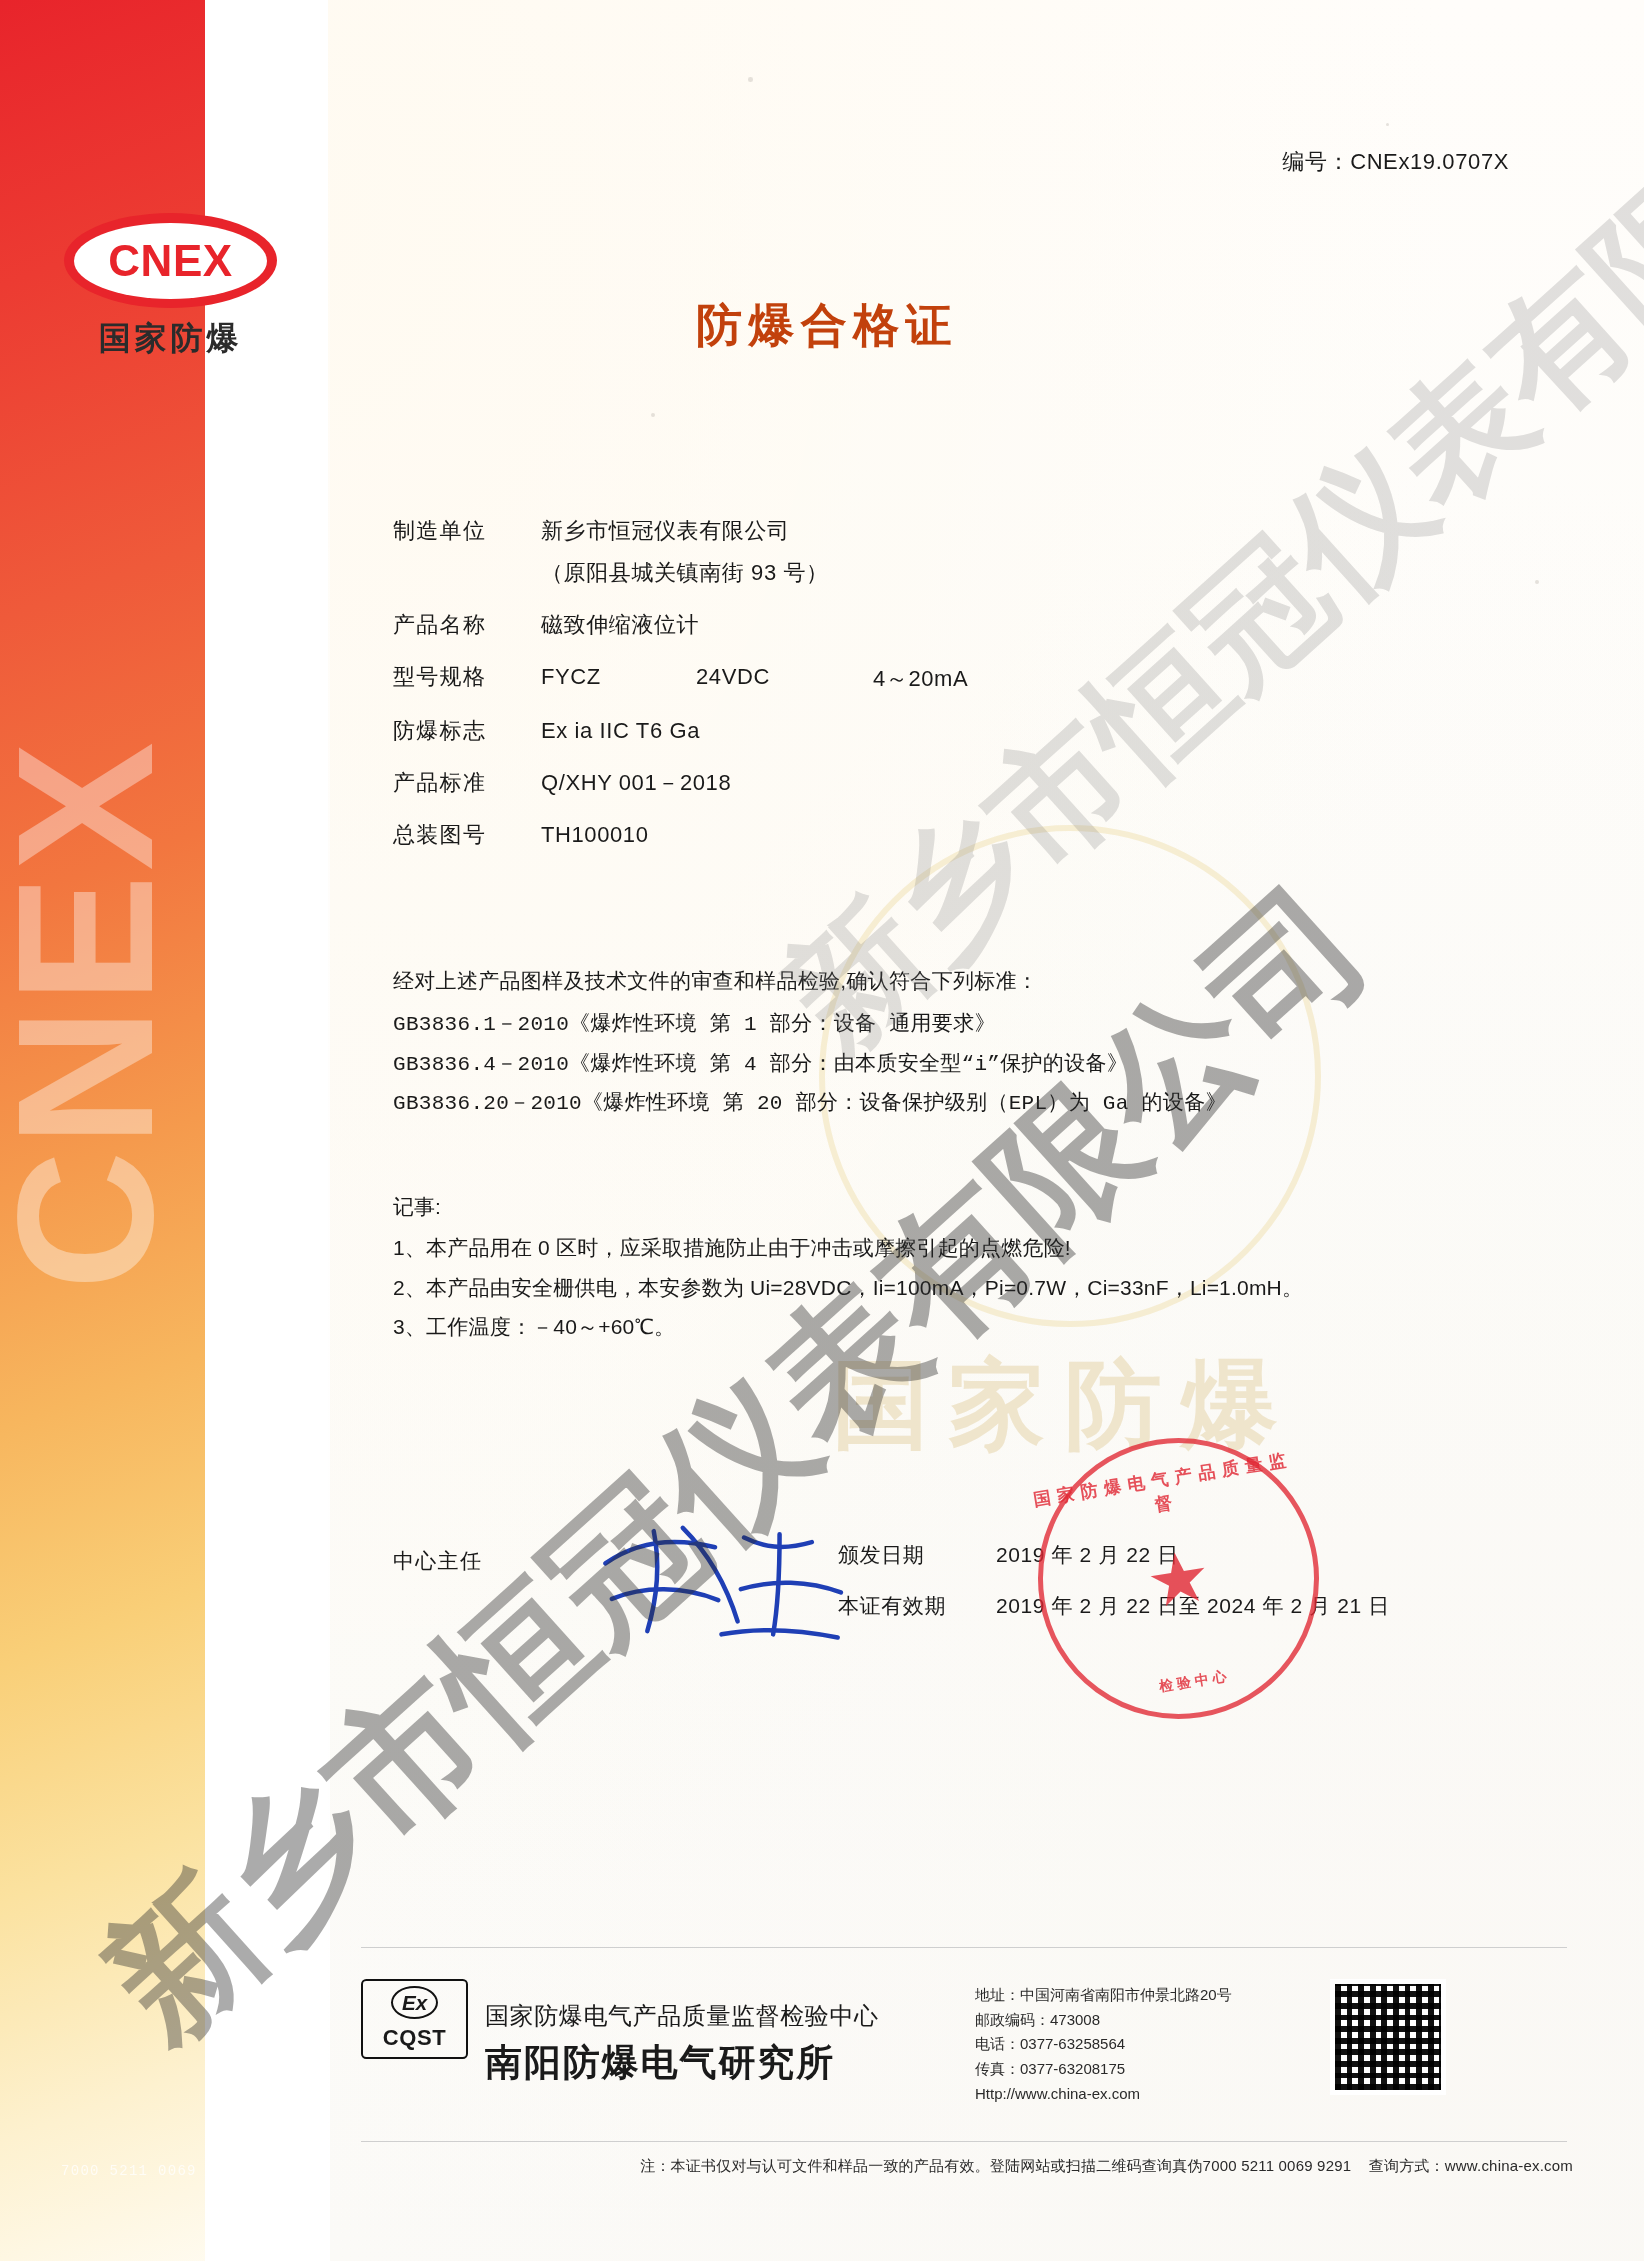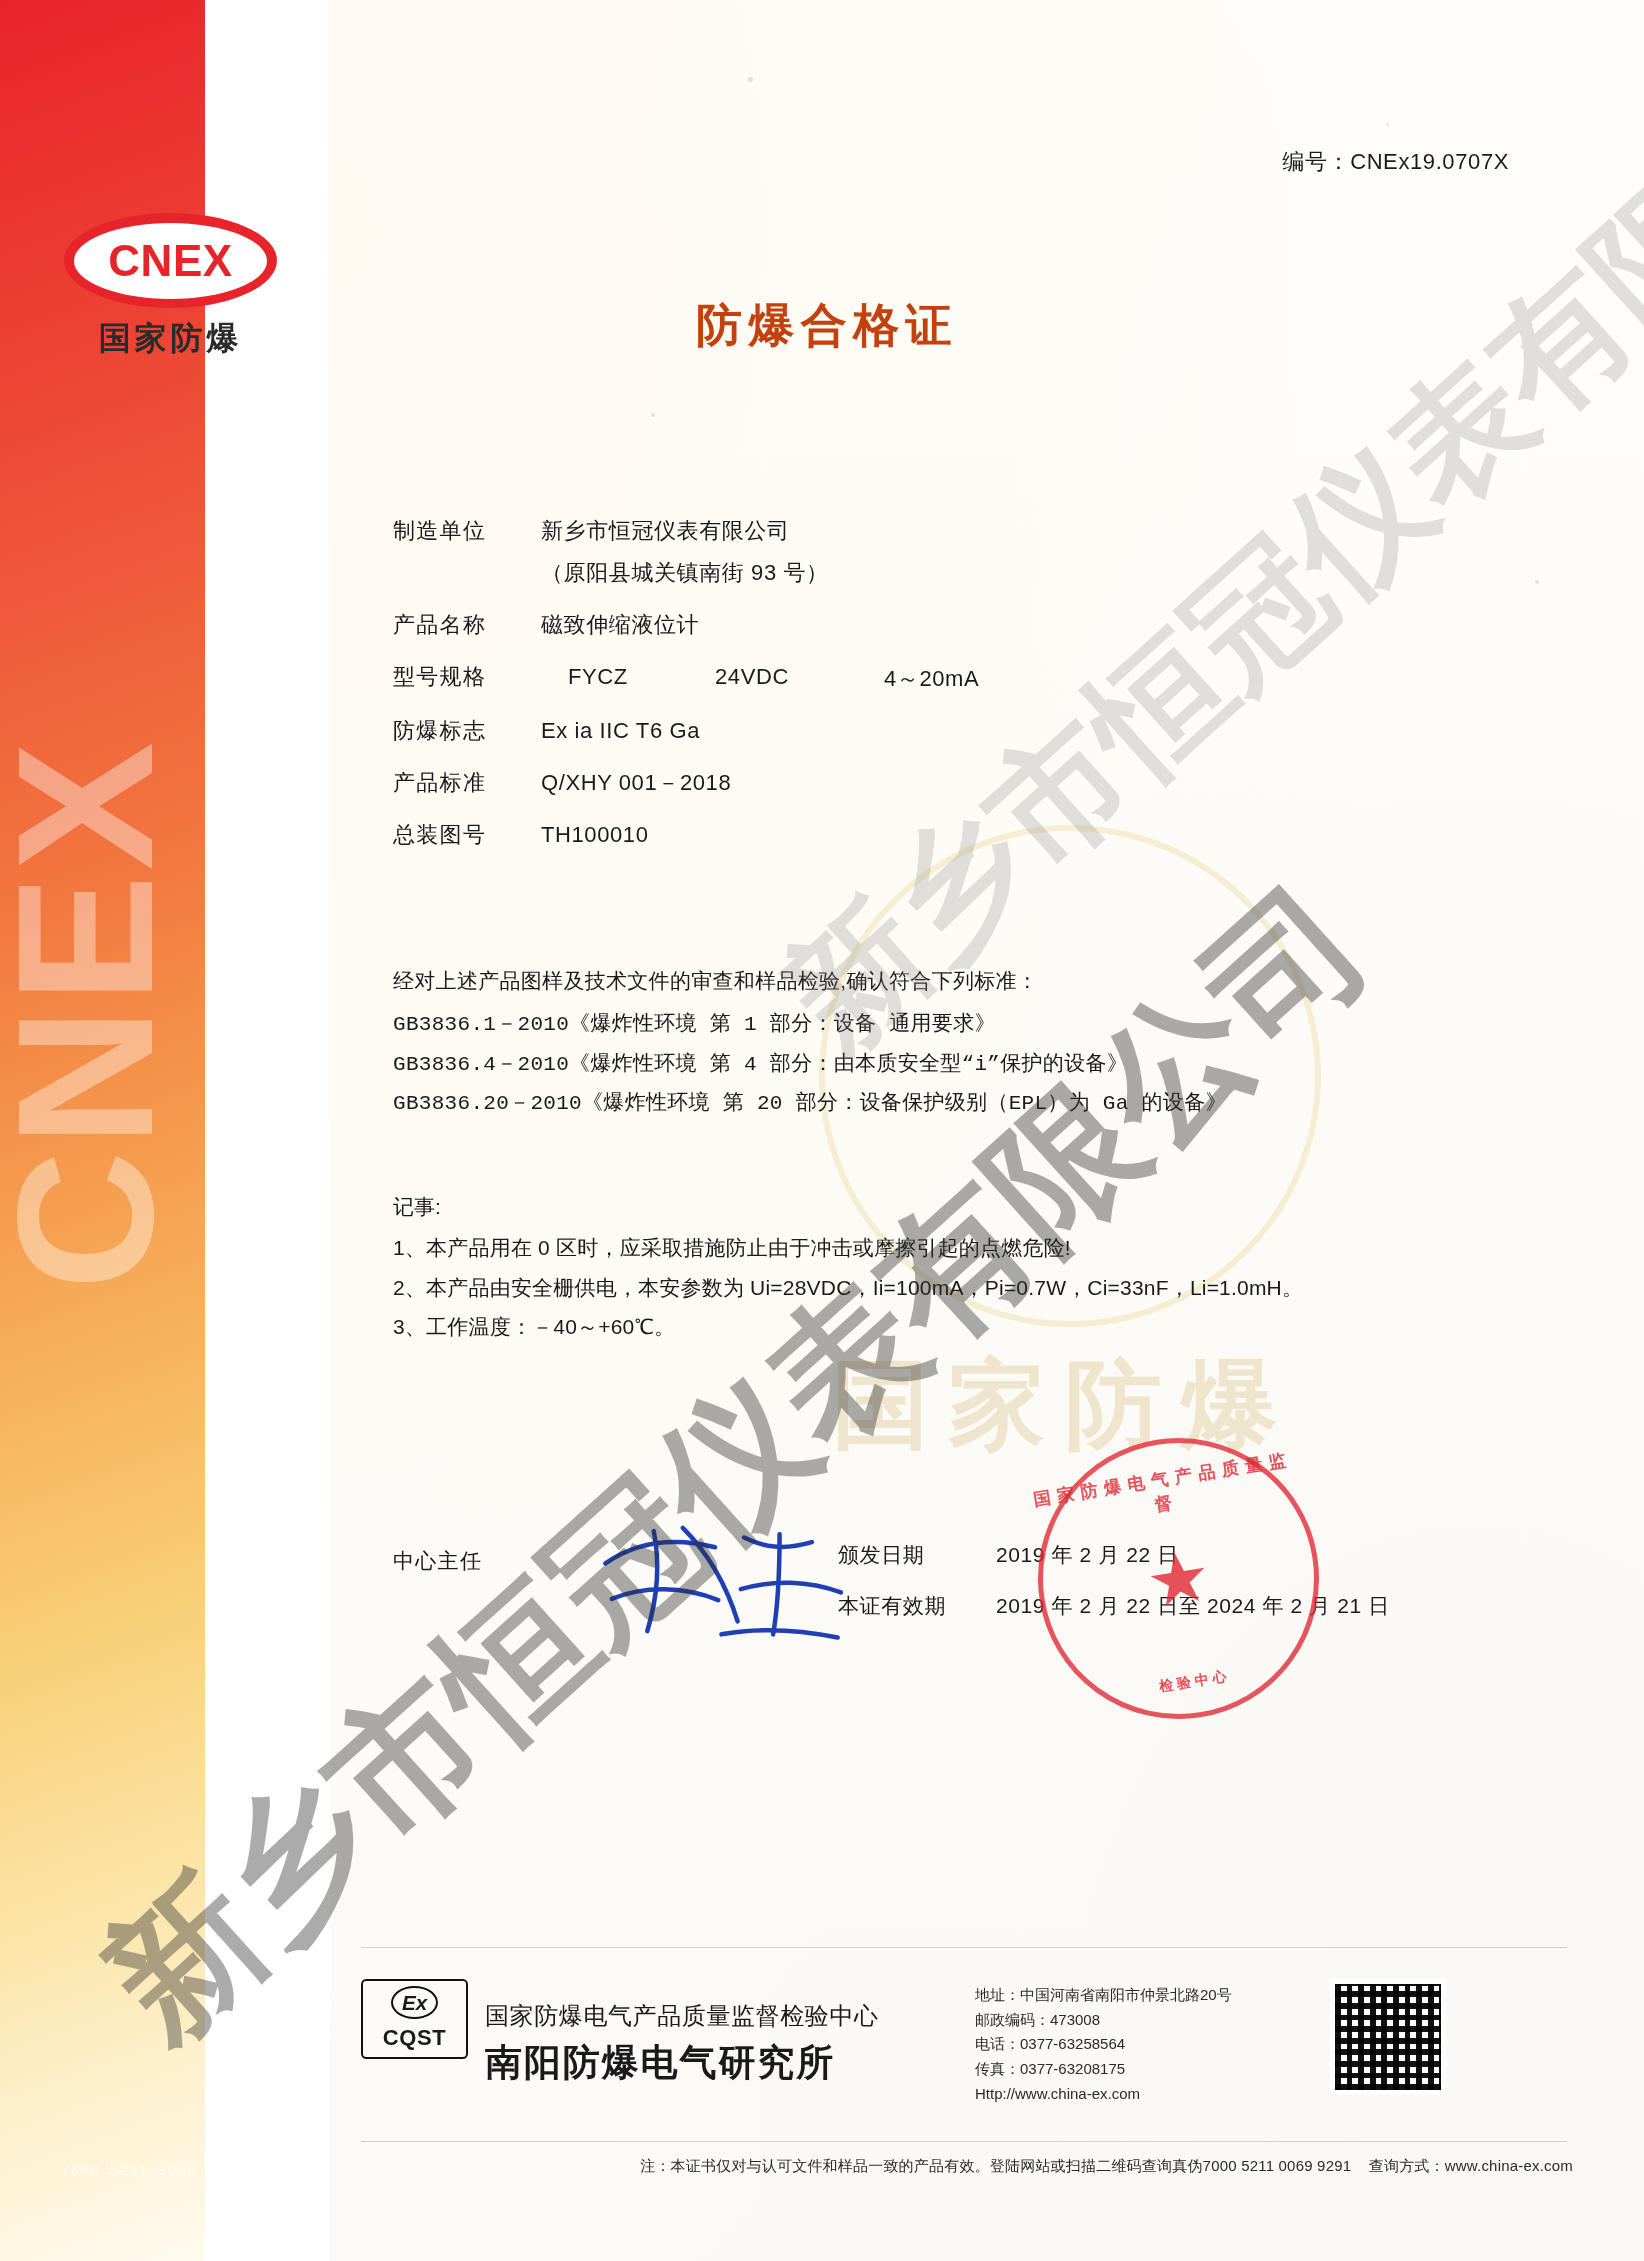--- a/index.html
+++ b/index.html
@@ -178,22 +178,21 @@
   }
   .field-sub {
     margin-left: 148px;
     font-size: 22px;
     margin-top: -10.3px;
     margin-bottom: 22px;
     letter-spacing: 0.6px;
   }
   .model-grid {
     display: flex;
-    gap: 8px;
-    margin-left: 27px;
+    gap: 16px;
   }
   .model-grid span { display: inline-block; }
   .m1 { width: 139px; }
   .m2 { width: 161px; }
 
   
   .standards {
     position: absolute;
     left: 393px;
     top: 967px;

